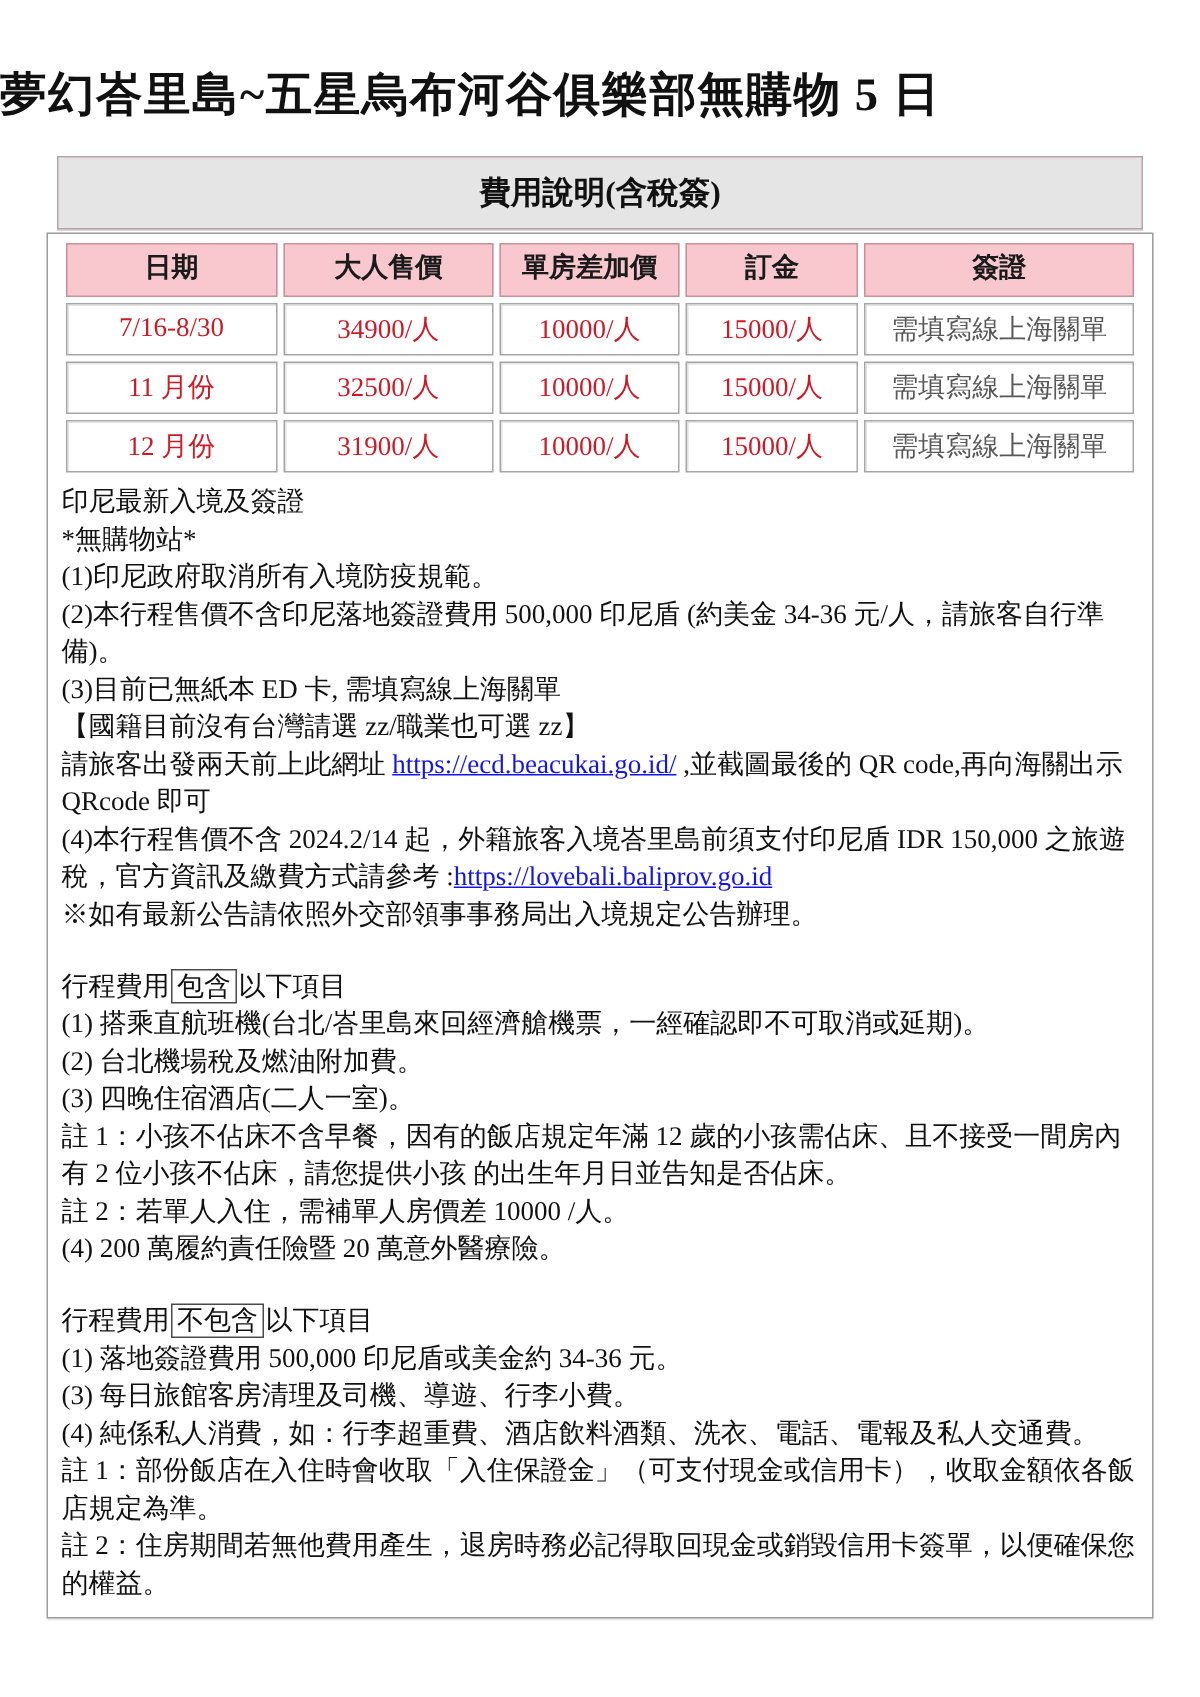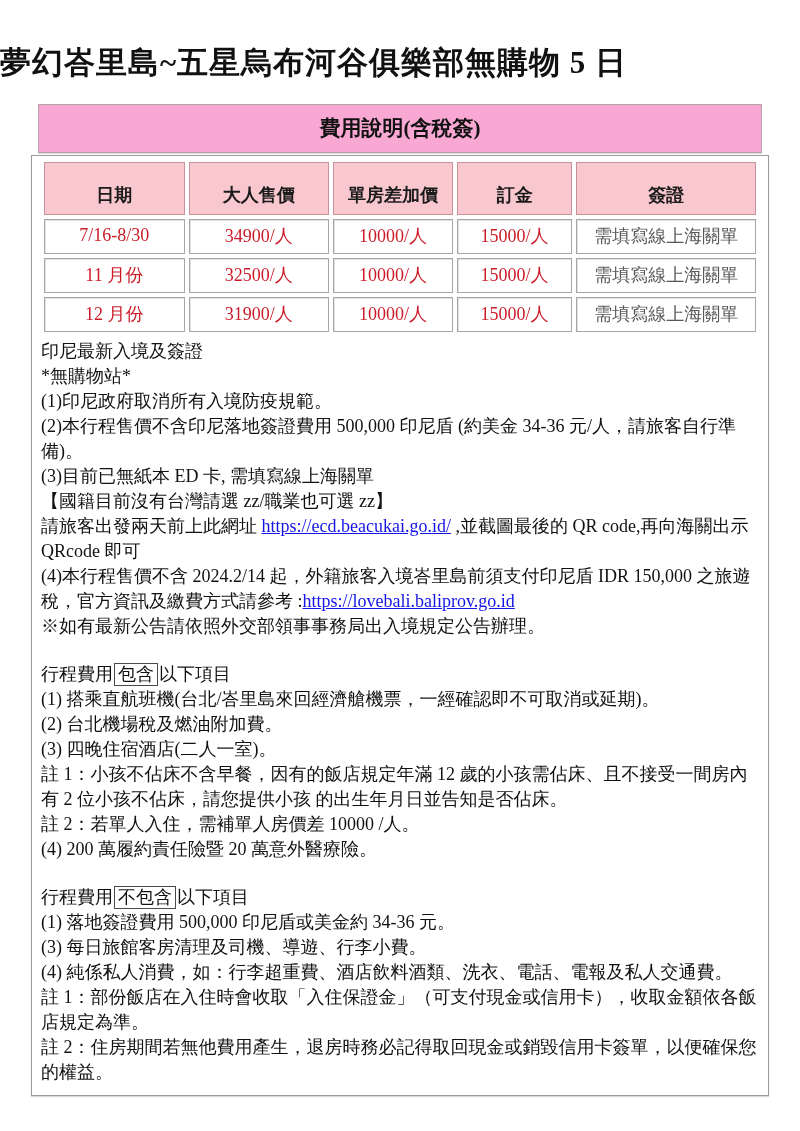--- a/index.html
+++ b/index.html
@@ -19,21 +19,21 @@
     text-align: left;
     font-size: 31px;
     font-weight: bold;
     letter-spacing: 1px;
     padding-top: 22px;
     line-height: 40px;
   }
   .fee-bar {
     width: 724px;
     margin: 15px auto 2px auto;
-    background: #f9a8d4;
+    background: #e5e5e5;
     border: 1px solid #b4a4a7;
     box-shadow: 0 1px 0 #d9d9d9;
     text-align: center;
     font-size: 21px;
     font-weight: bold;
     padding: 9px 0 10px 0;
   }
   .content-box {
     width: 738px;
     margin: 2px auto 0 auto;
@@ -46,21 +46,21 @@
     width: 100%;
     border-collapse: separate;
     border-spacing: 4px 4px;
     table-layout: fixed;
   }
   table.price-table th {
     background: #f8c8ce;
     border: 1px solid #c49298;
     font-size: 18px;
     font-weight: bold;
-    padding: 20px 0 7px 0;
+    padding: 3px 0 7px 0;
     color: #1a1a1a;
   }
   table.price-table td {
     border: 1px solid #a6a6a6;
     box-shadow: 1px 1px 0 #e2e2e2 inset;
     text-align: center;
     font-size: 18px;
     padding: 4px 0 5px 0;
     background: #ffffff;
   }

